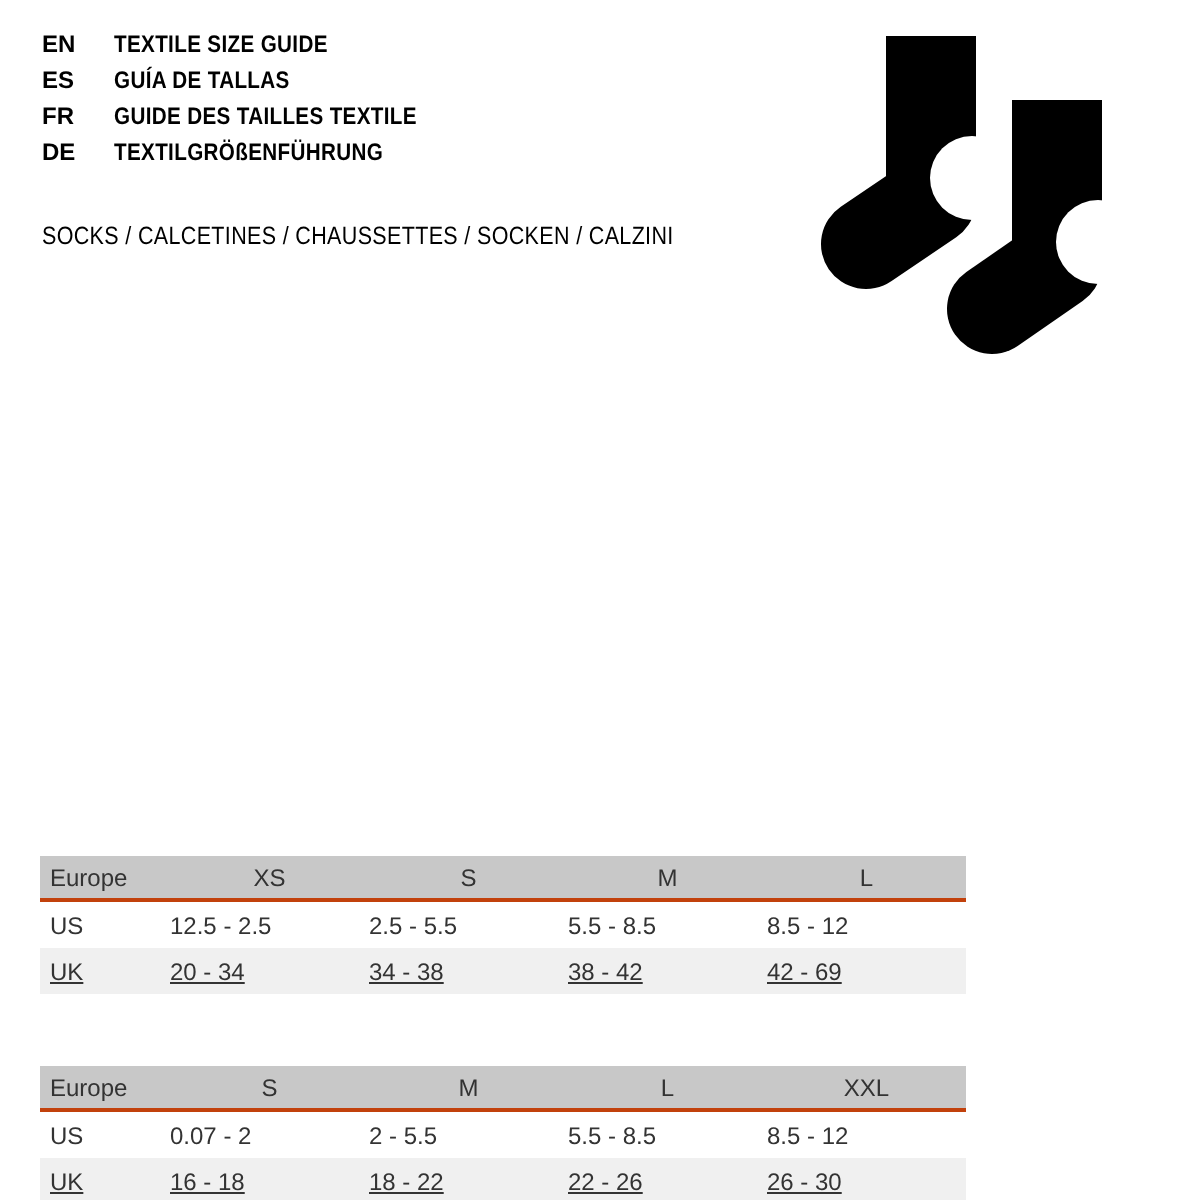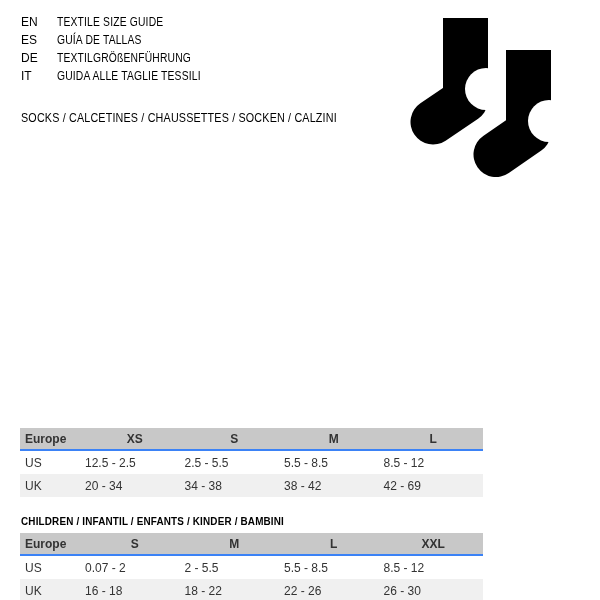--- a/index.html
+++ b/index.html
@@ -19,21 +19,21 @@
   
   .cond{
     display:inline-block;
     transform:scaleX(0.86);
     transform-origin:0 50%;
     white-space:nowrap;
     letter-spacing:0.2px;
   }
   .lang-list{
     position:absolute; left:21px; top:13px;
-    font-weight:normal; font-size:12px; color:var(--title-text);
+    font-weight:bold; font-size:12px; color:var(--title-text);
   }
   .lang-row{height:18px; line-height:18px; white-space:nowrap;}
   .lang-code{display:inline-block; width:36px; vertical-align:top;}
   .category-line{
     position:absolute; left:21px; top:110px;
     font-weight:normal; font-size:12.5px; color:var(--title-text);
     line-height:16px; white-space:nowrap;
   }
   .socks-icon{position:absolute; left:406px; top:12px;}
   .table-title{
@@ -47,49 +47,49 @@
     position:absolute; left:20px; width:463px;
     border-collapse:collapse; table-layout:fixed;
     font-size:12px; color:var(--table-text);
   }
   .table-1{top:428px;}
   .table-2{top:533px;}
   table.size-table col.c-region{width:65px;}
   table.size-table col.c-size{width:99.5px;}
   table.size-table th{
     height:21px; background:var(--header-row-bg);
-    font-weight:bold; text-align:center;
-    border-bottom:2px solid #3b82f6; padding:0;
+    font-weight:normal; text-align:center;
+    border-bottom:2px solid #c2410c; padding:0;
   }
   table.size-table td{
     height:23px; padding:0;
   }
   table.size-table th:first-child,
   table.size-table td:first-child{
     text-align:left; padding-left:5px;
   }
-  table.size-table tr.alt td{background:var(--alt-row-bg);}
+  table.size-table tr.alt td{background:var(--alt-row-bg);text-decoration:underline;}
 </style>
 </head>
 <body>
 
 <div class="page">
 
   <div class="lang-list">
     <div class="lang-row">
       <span class="lang-code">EN</span><span class="cond">TEXTILE SIZE GUIDE</span>
     </div>
     <div class="lang-row">
       <span class="lang-code">ES</span><span class="cond">GUÍA DE TALLAS</span>
     </div>
     <div class="lang-row">
-      <span class="lang-code">DE</span><span class="cond">TEXTILGRÖßENFÜHRUNG</span>
+      <span class="lang-code">FR</span><span class="cond">GUIDE DES TAILLES TEXTILE</span>
     </div>
     <div class="lang-row">
-      <span class="lang-code">IT</span><span class="cond">GUIDA ALLE TAGLIE TESSILI</span>
+      <span class="lang-code">DE</span><span class="cond">TEXTILGRÖßENFÜHRUNG</span>
     </div>
   </div>
 
   <div class="category-line">
     <span class="cond">SOCKS / CALCETINES / CHAUSSETTES / SOCKEN / CALZINI</span>
   </div>
 
   <svg class="socks-icon" width="152" height="166" viewBox="0 0 152 166" aria-hidden="true">
 
     <g stroke="#000000" stroke-width="45" fill="none">
@@ -133,23 +133,20 @@
       <tr class="alt">
         <td>UK</td>
         <td>20 - 34</td>
         <td>34 - 38</td>
         <td>38 - 42</td>
         <td>42 - 69</td>
       </tr>
     </tbody>
   </table>
 
-  <div class="table-title title-2">
-    <span class="cond">CHILDREN / INFANTIL / ENFANTS / KINDER / BAMBINI</span>
-  </div>
   <table class="size-table table-2">
     <colgroup>
       <col class="c-region">
         <col class="c-size">
         <col class="c-size">
         <col class="c-size">
         <col class="c-size">
     </colgroup>
     <thead>
       <tr>

